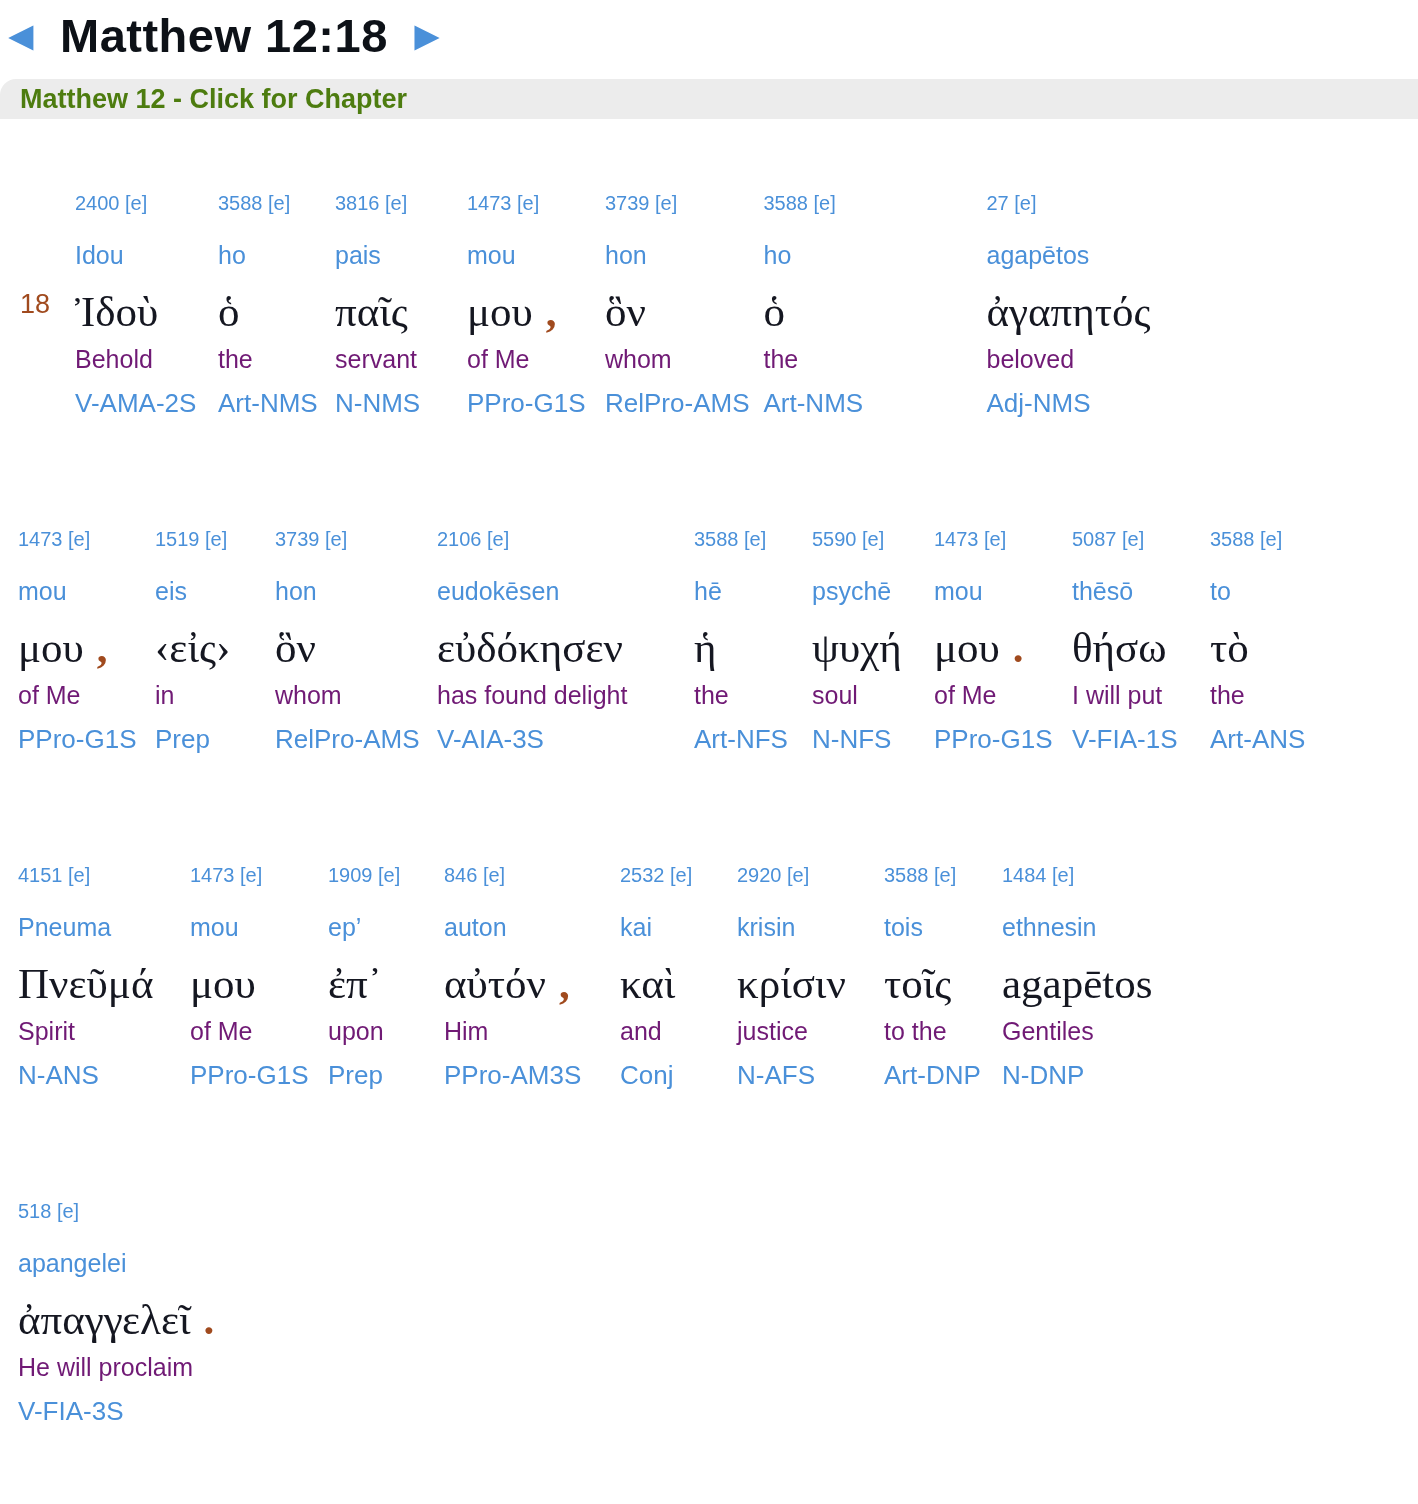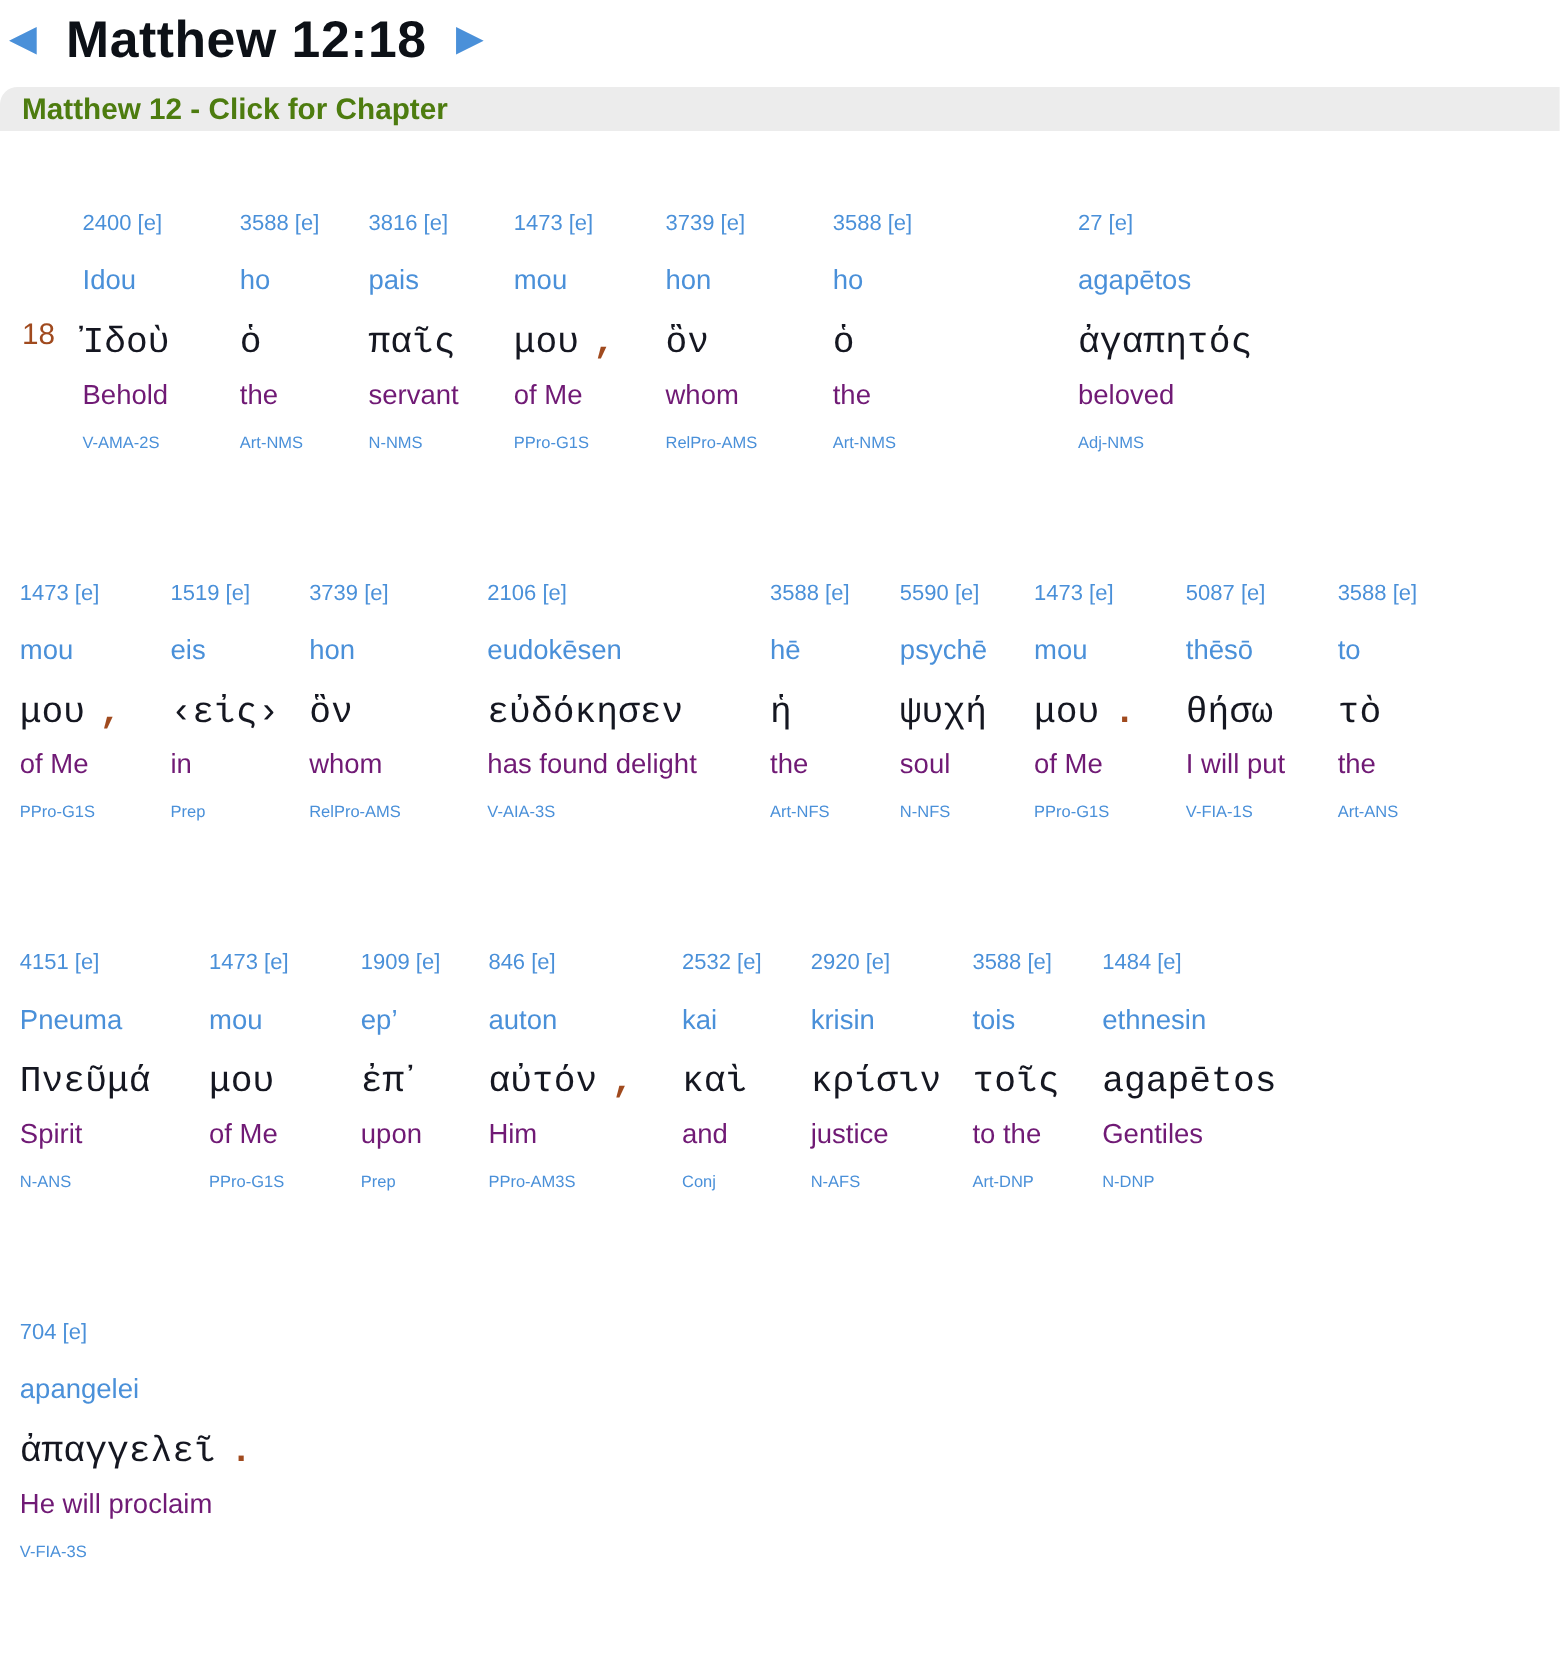--- a/index.html
+++ b/index.html
@@ -88,42 +88,42 @@
     white-space: nowrap;
   }
   .translit {
     font-size: 25px;
     color: #4a90d9;
     line-height: 28px;
     margin-bottom: 20px;
     white-space: nowrap;
   }
   .greek-line {
-    font-family: Liberation Mono, monospace;
-    font-size: 33px;
+    font-family: Liberation Serif, serif;
+    font-size: 43px;
     color: #151721;
     line-height: 46px;
     margin-bottom: 10px;
     white-space: nowrap;
   }
   .greek-word { cursor: pointer; }
   .greek-punct {
     color: #a04a1e;
     margin-left: 13px;
     font-weight: bold;
   }
   .english {
     font-size: 25px;
     color: #701a75;
     line-height: 28px;
     margin-bottom: 18px;
     white-space: nowrap;
   }
   .parsing {
-    font-size: 15px;
+    font-size: 26px;
     color: #4a90d9;
     line-height: 24px;
     cursor: pointer;
     white-space: nowrap;
   }
 
   
   #row1 div.block:nth-of-type(1){min-width:143px}
   #row1 div.block:nth-of-type(2){min-width:117px}
   #row1 div.block:nth-of-type(3){min-width:132px}
@@ -413,21 +413,21 @@
           <span class="greek-word">agapētos</span><span class="greek-punct"></span>
         </div>
         <div class="english">Gentiles</div>
         <div class="parsing">N-DNP</div>
       </div>
     </div>
 
   <div class="row" id="row4">
 
       <div class="block">
-        <div class="strongs">704 [e]</div>
+        <div class="strongs">518 [e]</div>
         <div class="translit">apangelei</div>
         <div class="greek-line">
           <span class="greek-word">ἀπαγγελεῖ</span><span class="greek-punct">.</span>
         </div>
         <div class="english">He will proclaim</div>
         <div class="parsing">V-FIA-3S</div>
       </div>
     </div>
 
 </div>

